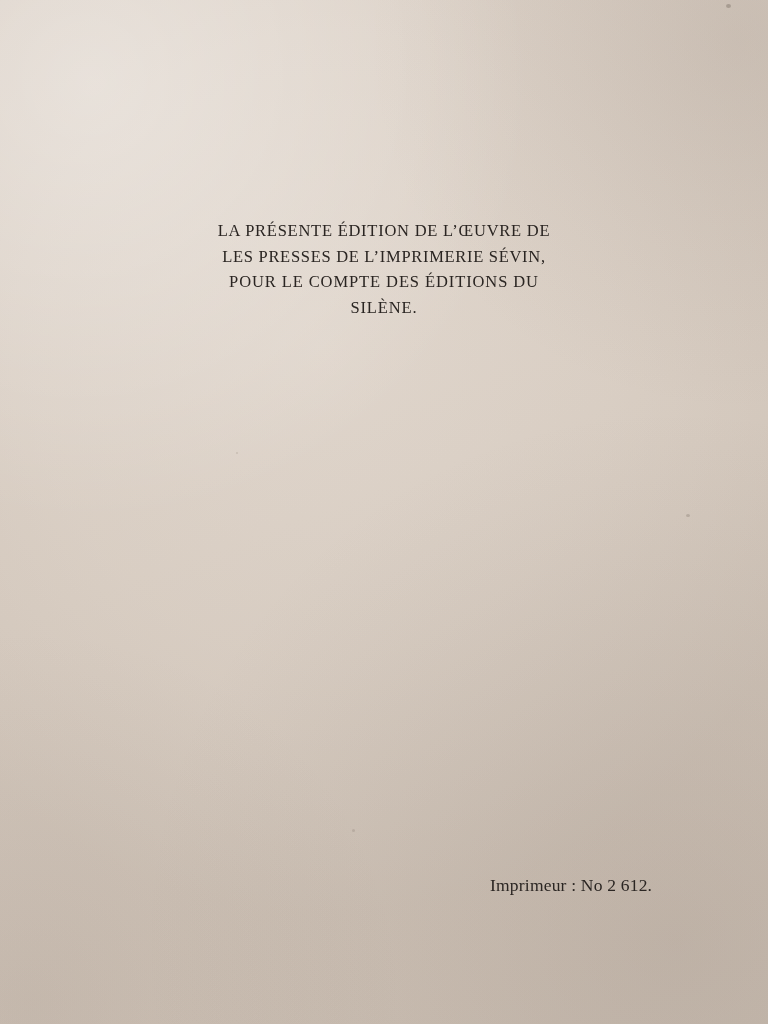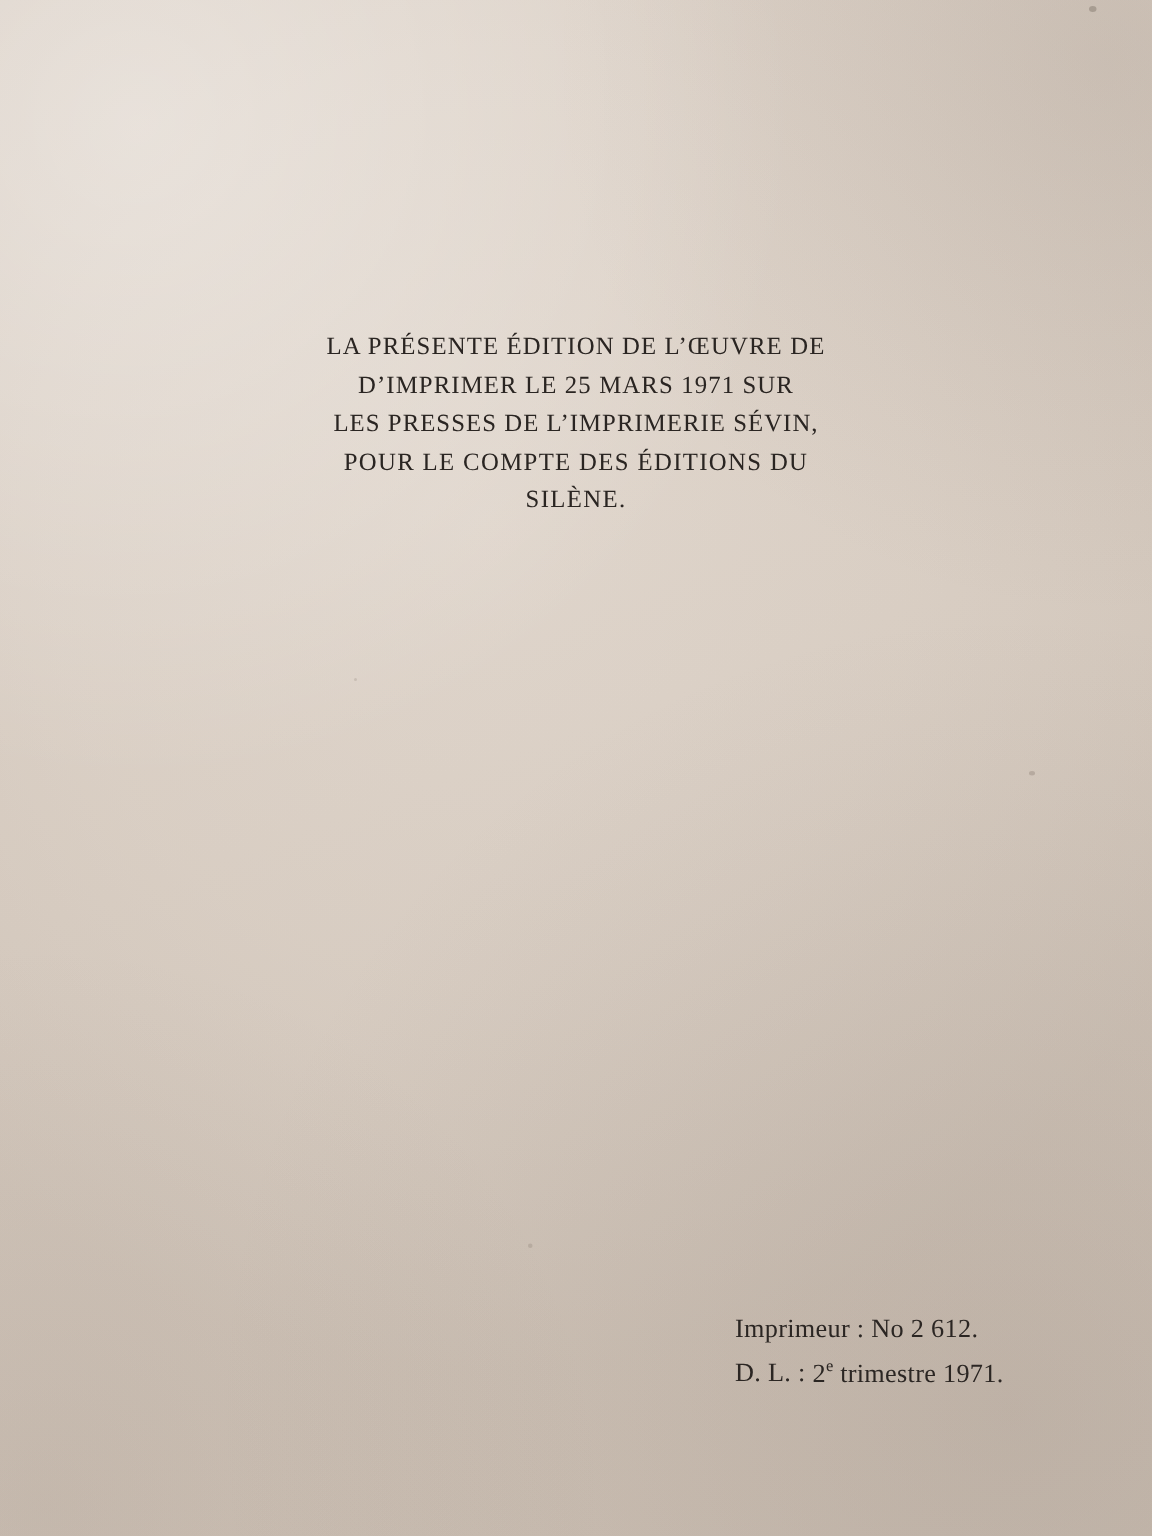--- a/index.html
+++ b/index.html
@@ -102,24 +102,22 @@
 <div class="page">
 
   <div class="grain"></div>
   <div class="speck s1"></div>
   <div class="speck s2"></div>
   <div class="speck s3"></div>
   <div class="speck s4"></div>
 
   <div class="colophon">
     <div class="line l1">LA PRÉSENTE ÉDITION DE L’ŒUVRE DE</div>
-    <div class="line l3">D’IMPRIMER LE 25 MARS 1971 SUR</div>
     <div class="line l4">LES PRESSES DE L’IMPRIMERIE SÉVIN,</div>
     <div class="line l6">POUR LE COMPTE DES ÉDITIONS DU</div>
     <div class="line l7">SILÈNE.</div>
   </div>
 
   <div class="printer-block">
     <div class="pline"><span>Imprimeur :</span> <span>No 2 612.</span></div>
-    <div class="pline"><span>D. L. :</span> <span><span>2</span><sup>e</sup><span> trimestre 1971.</span></span></div>
   </div>
 
 </div>
 
 </body></html>

